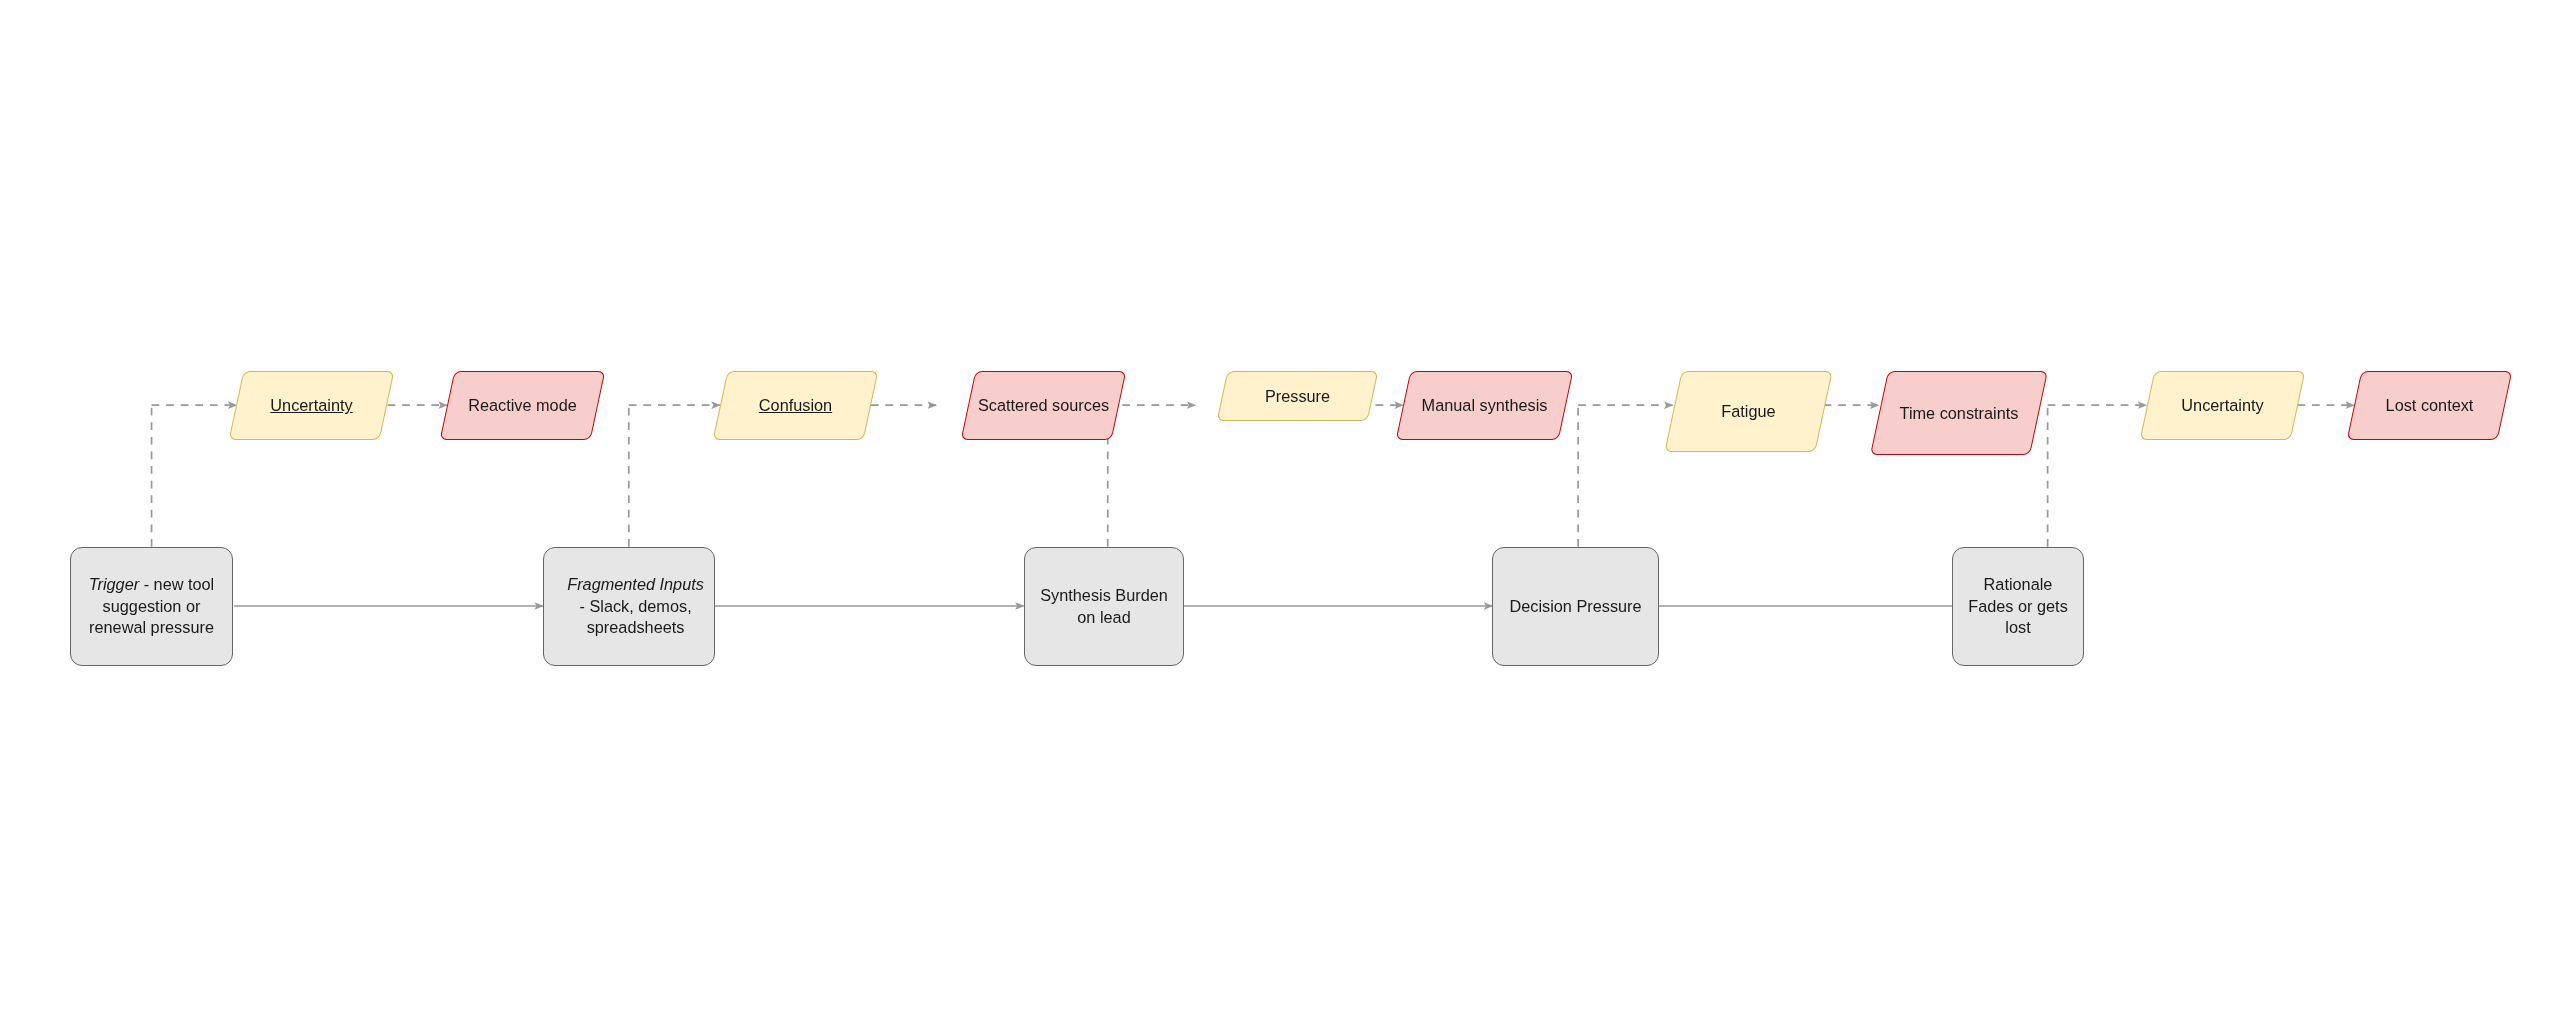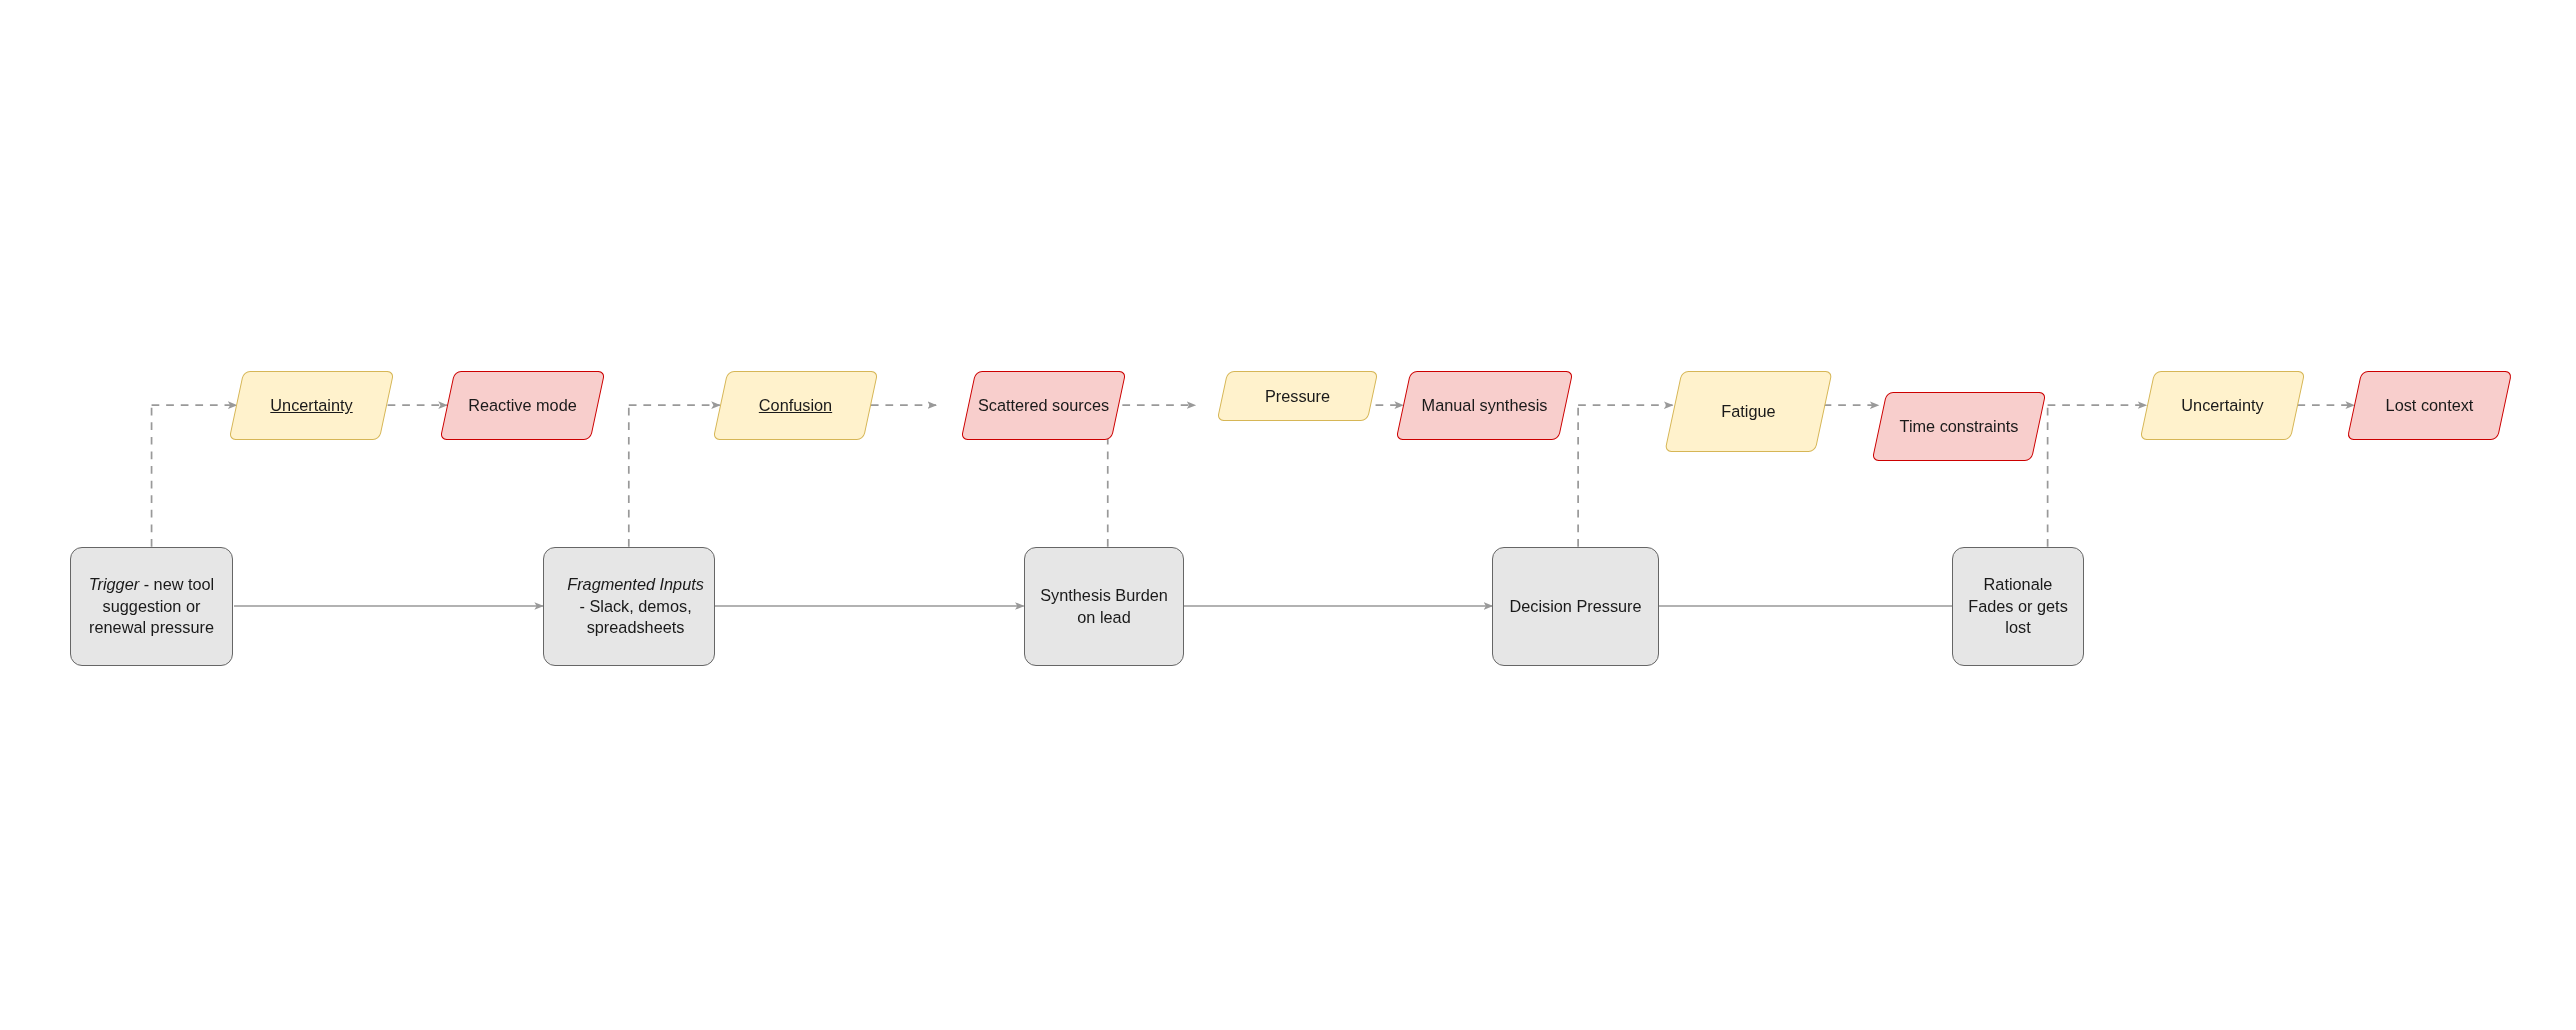--- a/index.html
+++ b/index.html
@@ -165,21 +165,21 @@
         <span class="label">Pressure</span>
       </div>
       <div class="para-node para-red" style="left: 1403px; top: 371px; width: 163px; height: 69px;">
         <div class="skewbox"></div>
         <span class="label">Manual synthesis</span>
       </div>
       <div class="para-node para-yellow" style="left: 1673px; top: 371px; width: 151px; height: 81px;">
         <div class="skewbox"></div>
         <span class="label">Fatigue</span>
       </div>
-      <div class="para-node para-red" style="left: 1879px; top: 392px; width: 160px; height: 69px;">
+      <div class="para-node para-red" style="left: 1879px; top: 371px; width: 160px; height: 84px;">
         <div class="skewbox"></div>
         <span class="label">Time constraints</span>
       </div>
       <div class="para-node para-yellow" style="left: 2147px; top: 371px; width: 151px; height: 69px;">
         <div class="skewbox"></div>
         <span class="label">Uncertainty</span>
       </div>
       <div class="para-node para-red" style="left: 2354px; top: 371px; width: 151px; height: 69px;">
         <div class="skewbox"></div>
         <span class="label">Lost context</span>

